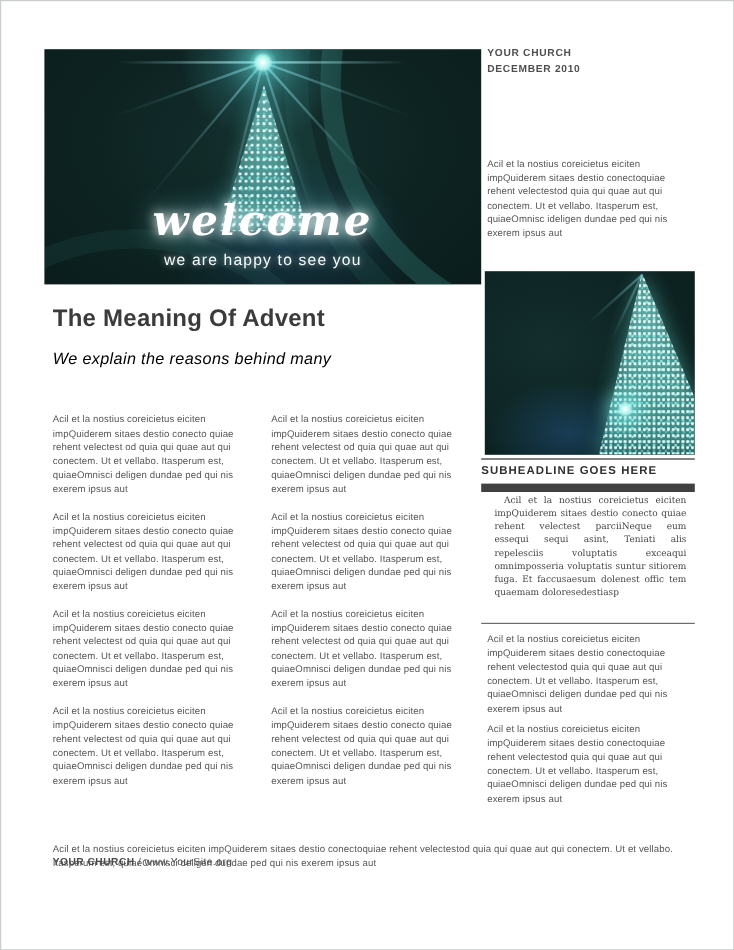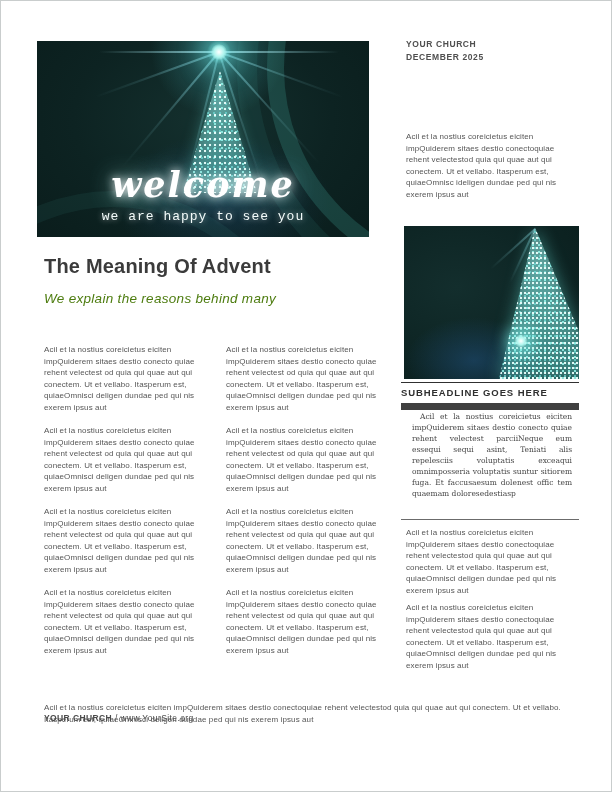--- a/index.html
+++ b/index.html
@@ -1,21 +1,21 @@
 <!DOCTYPE html>
 <html><head>
 <meta charset="utf-8">
 <style>
   html,body{margin:0;padding:0;background:#fff;}
   .page{position:relative;width:612px;height:792px;box-sizing:border-box;
         border:1px solid #c9cdcd;background:#fff;overflow:hidden;
         font-family:"Liberation Sans",sans-serif;color:#555;}
 
   
-  .hero{position:absolute;left:36px;top:40px;width:332px;height:196px;overflow:hidden;
+  .hero{position:absolute;left:36px;top:40px;width:364px;height:196px;overflow:hidden;
     background:
       radial-gradient(circle 12px at 182px 11px, rgba(235,255,253,.95), rgba(130,235,228,.65) 45%, transparent 100%),
       radial-gradient(circle 95px at 182px 8px, rgba(80,205,212,.38), transparent 72%),
       radial-gradient(ellipse 150px 95px at 56% 82%, rgba(35,80,128,.35), transparent 72%),
       radial-gradient(ellipse at 50% 40%, #14302e 0%, #0d2322 55%, #0a1d1c 100%);}
   .ring{position:absolute;border-radius:50%;}
   .ring1{left:-120px;top:150px;width:360px;height:360px;border:16px solid rgba(70,160,150,.10);}
   .ring2{left:230px;top:-190px;width:400px;height:400px;border:17px solid rgba(60,150,140,.28);}
   .ring3{left:200px;top:-222px;width:460px;height:460px;border:20px solid rgba(60,150,140,.12);}
   .ray{position:absolute;left:181px;top:11px;width:2px;transform-origin:50% 0;
@@ -33,21 +33,21 @@
       radial-gradient(circle at 4px 5px, rgba(150,245,235,.85) 0 .9px, transparent 1.4px),
       radial-gradient(circle at 1px 6px, rgba(110,220,215,.7) 0 .8px, transparent 1.3px),
       linear-gradient(to bottom, rgba(170,250,245,.45), rgba(80,190,185,.22));
     background-size:5px 6px,7px 8px,6px 9px,100% 100%;}
   .hero .tree{clip-path:polygon(50% 0%,100% 100%,0% 100%);}
   .welcome{position:absolute;left:0;right:0;top:126px;text-align:center;
       font-family:"DejaVu Serif",serif;font-style:italic;font-weight:bold;font-size:35px;
       color:#fff;letter-spacing:2px;line-height:36px;
       text-shadow:0 0 10px rgba(255,255,255,.95),0 0 24px rgba(160,240,235,.85);}
   .hero-tagline{position:absolute;left:0;right:0;top:168px;text-align:center;
-      font-family:Liberation Mono, monospace;font-size:13px;color:#f4fcfb;letter-spacing:1px;
+      font-family:Liberation Sans, sans-serif;font-size:13px;color:#f4fcfb;letter-spacing:1px;
       text-shadow:0 0 6px rgba(255,255,255,.6);}
 
   
   .masthead{position:absolute;left:405px;top:37px;font-size:8.5px;font-weight:bold;
       color:#4f4f4f;letter-spacing:.6px;line-height:13px;}
 
   
   .para{font-size:8px;line-height:11.5px;color:#565656;letter-spacing:.1px;}
   .sb-intro{position:absolute;left:405px;top:130px;width:170px;}
   .sb-photo{position:absolute;left:403px;top:225px;width:175px;height:153px;overflow:hidden;
@@ -68,21 +68,21 @@
       font-family:"DejaVu Serif",serif;font-size:7.5px;line-height:11px;color:#474747;
       text-align:justify;text-indent:8px;}
   .sb-rule{position:absolute;left:400px;top:518px;width:178px;border-top:1px solid #6b6b6b;}
   .sb-para1{position:absolute;left:405px;top:526px;width:170px;}
   .sb-para2{position:absolute;left:405px;top:601px;width:170px;}
 
   
   .title{position:absolute;left:43px;top:254px;margin:0;font-size:20px;font-weight:bold;
       color:#3b3b3b;letter-spacing:.2px;}
   .subtitle{position:absolute;left:43px;top:287px;font-size:13.5px;font-style:italic;
-      color:#4d7c0f;line-height:21px;letter-spacing:.3px;}
+      color:#000000;line-height:21px;letter-spacing:.3px;}
   .columns{position:absolute;left:43px;top:343px;display:flex;gap:21px;}
   .col{width:161px;}
   .col p{margin:0 0 12px 0;}
   .closing{position:absolute;left:43px;top:701px;width:533px;}
 
   
   .footer{position:absolute;left:43px;top:712px;font-size:8.5px;color:#4a4a4a;letter-spacing:.4px;}
   .footer .fchurch{font-weight:bold;}
 </style>
 </head>
@@ -104,21 +104,21 @@
     <div class="star-core"></div>
     <div class="tree-wrap">
         <div class="tree"></div>
       </div>
     <div class="welcome">welcome</div>
     <div class="hero-tagline">we are happy to see you</div>
   </div>
 
   <div class="masthead">
     <div>YOUR CHURCH</div>
-    <div>DECEMBER 2025</div>
+    <div>DECEMBER 2010</div>
   </div>
 
   <div class="para sb-intro">Acil et la nostius coreicietus eiciten impQuiderem sitaes destio conectoquiae rehent velectestod quia qui quae aut qui conectem. Ut et vellabo. Itasperum est, quiaeOmnisc ideligen dundae ped qui nis exerem ipsus aut</div>
 
   <div class="sb-photo">
     <div class="sb-ray" style="transform:rotate(25deg);"></div>
     <div class="sb-ray" style="transform:rotate(48deg);"></div>
     <div class="tree-wrap">
         <div class="tree"></div>
       </div>

